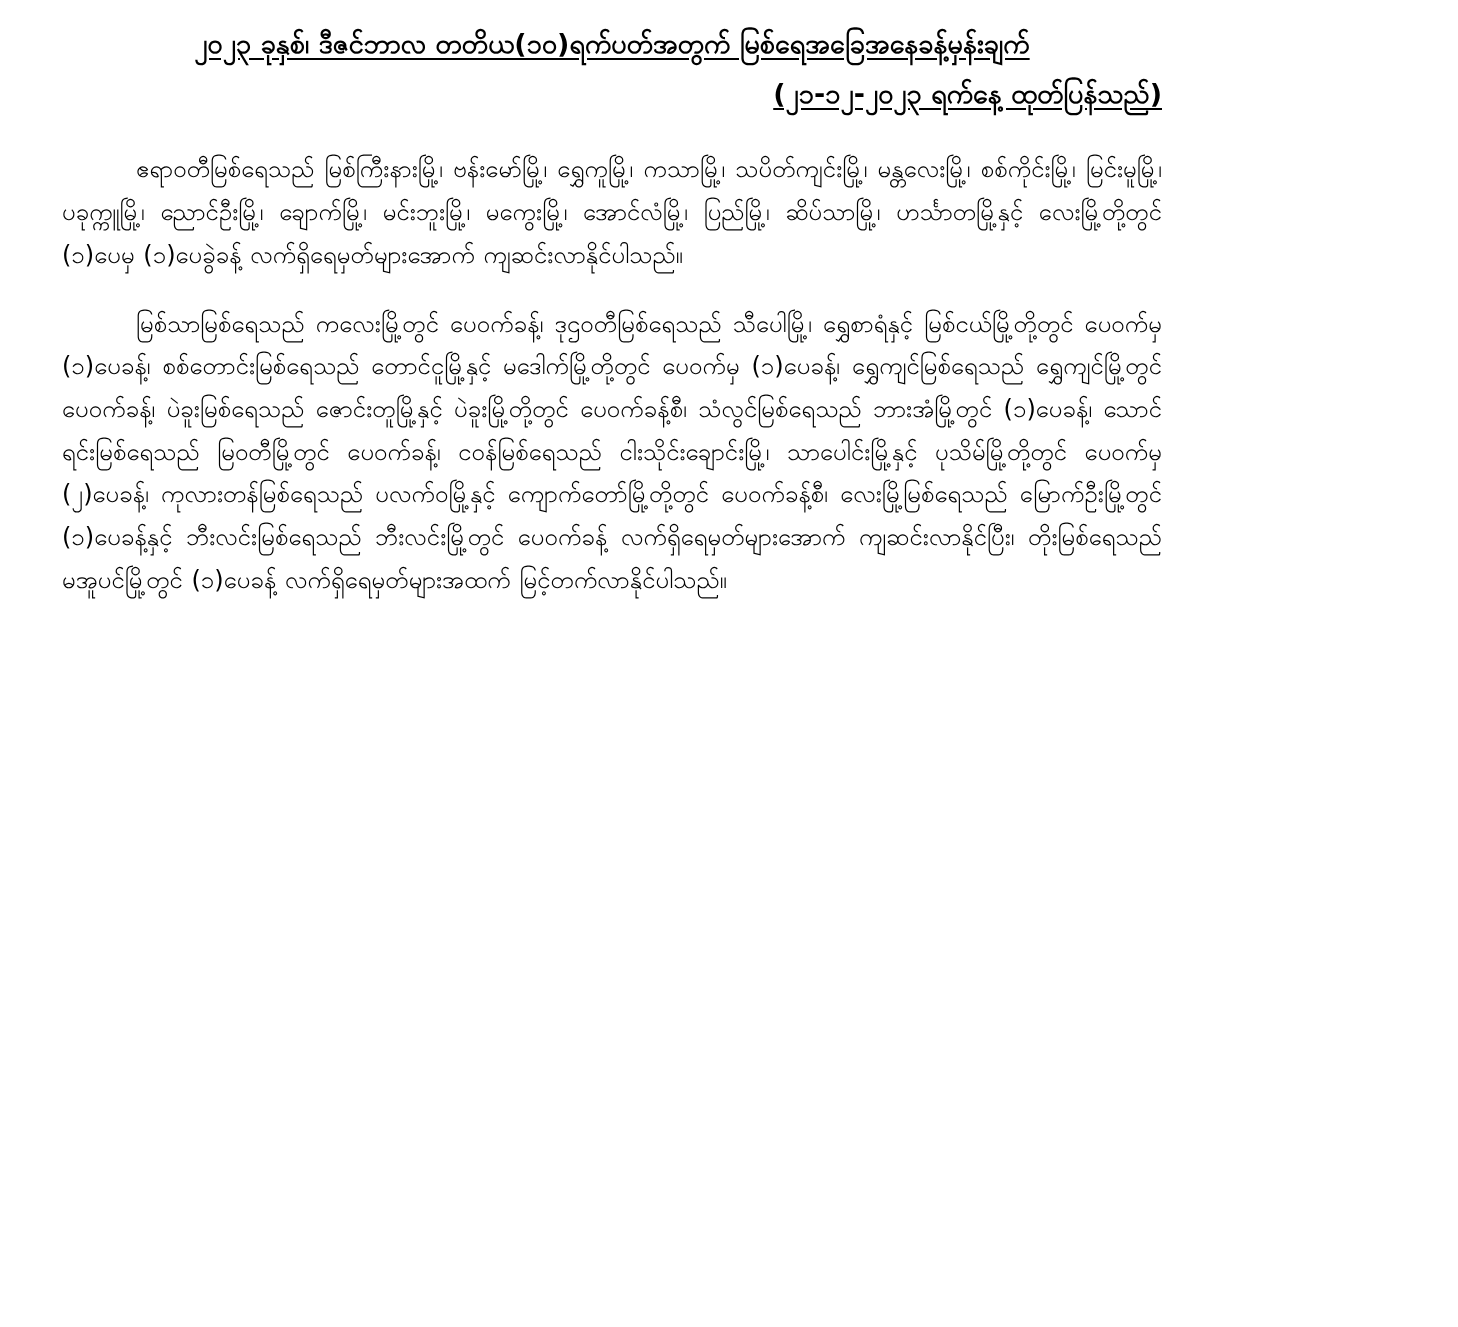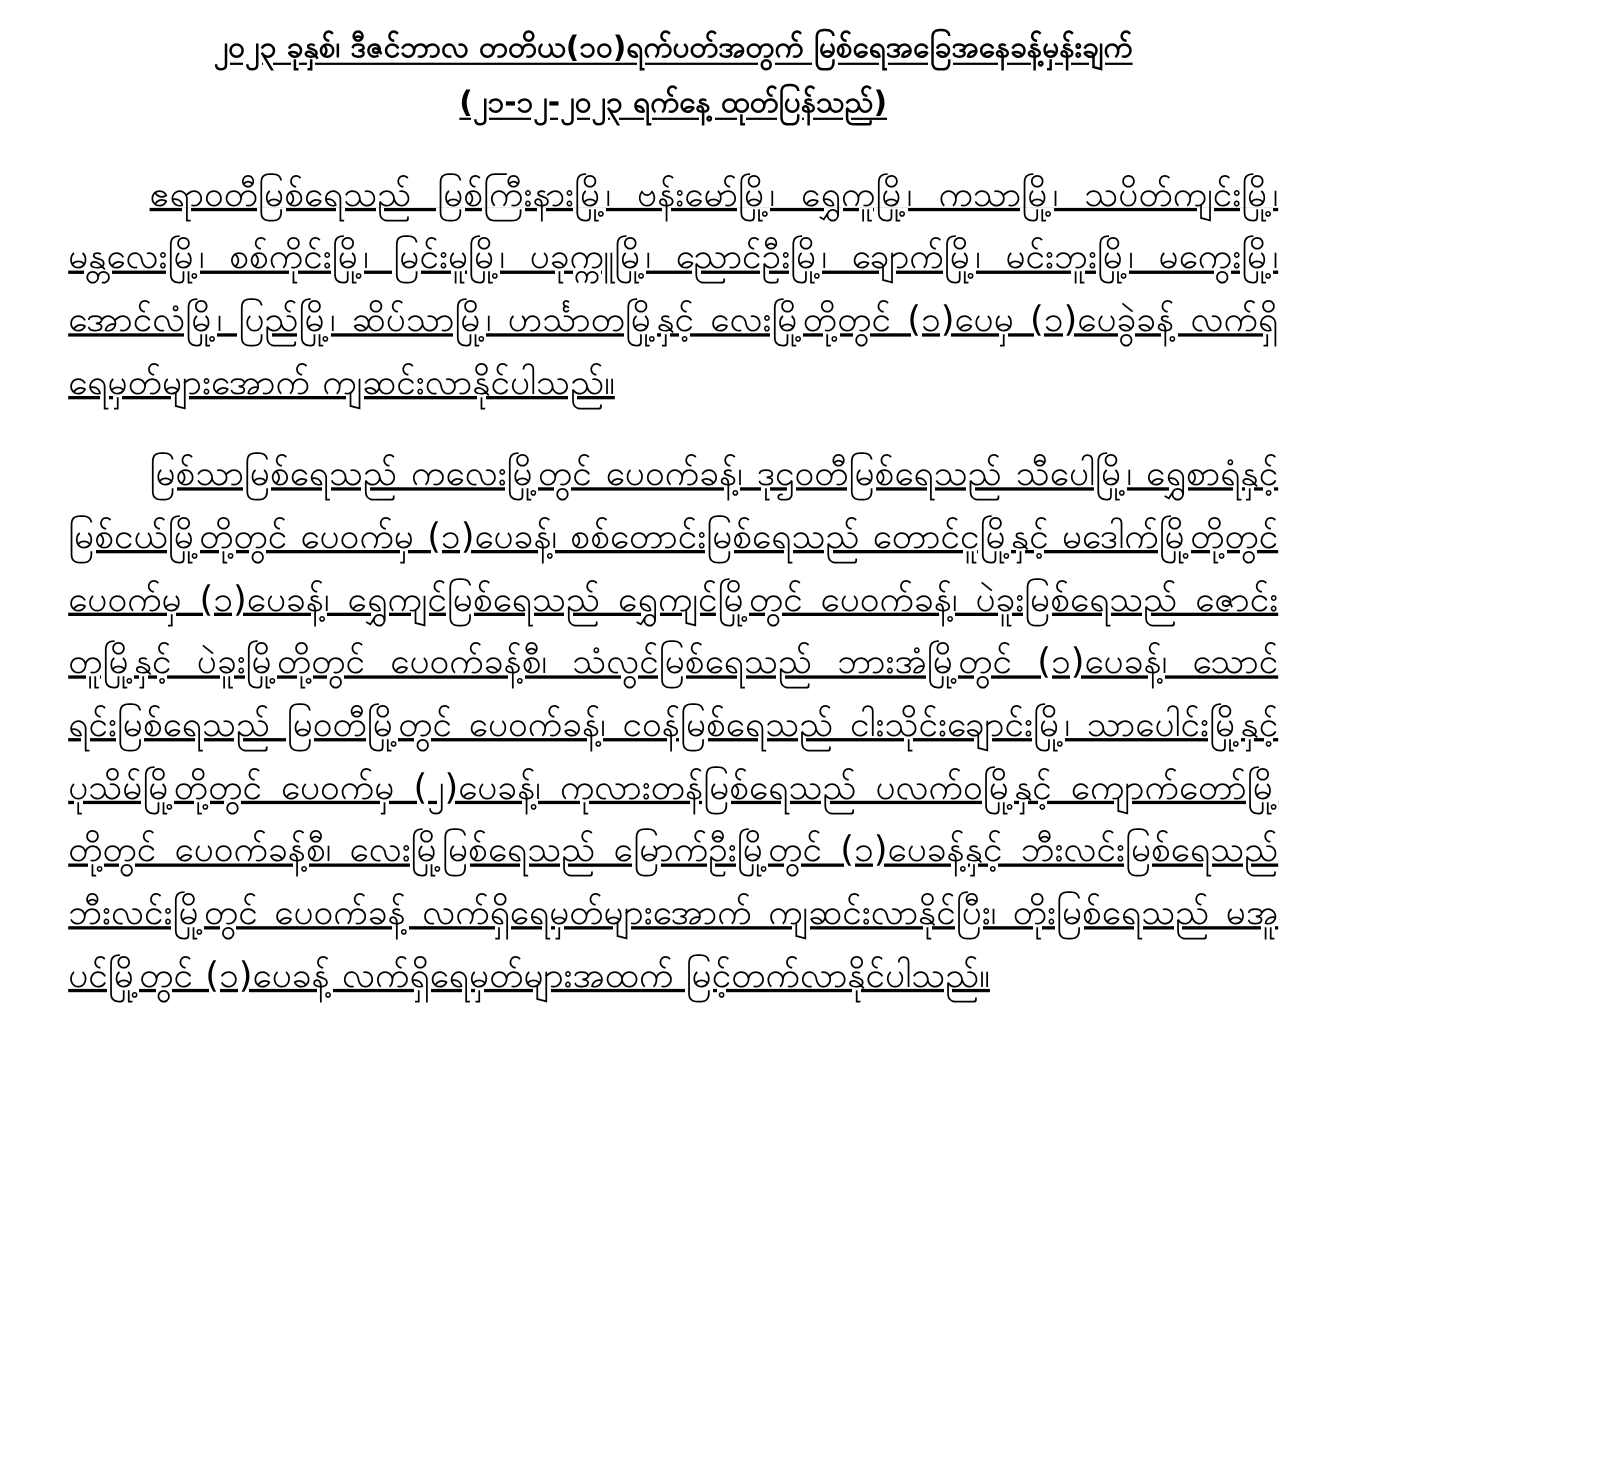--- a/index.html
+++ b/index.html
@@ -25,40 +25,39 @@
     line-height: 1.65;
     font-weight: 700;
     margin: 0 0 6px 0;
   }
   .doc-title .title-line {
     display: block;
     text-decoration: underline;
     text-underline-offset: 5px;
   }
   .doc-subtitle {
-    text-align: center;
+    text-align: right;
     font-size: 27px;
     line-height: 1.55;
     font-weight: 700;
     margin: 0 0 34px 0;
   }
   .doc-subtitle .subtitle-line {
     display: block;
     text-decoration: underline;
     text-underline-offset: 5px;
   }
   .body-para {
-    font-size: 32px;
+    font-size: 24px;
     line-height: 1.78;
     text-align: justify;
     text-justify: inter-word;
     text-indent: 74px;
     margin: 0 0 26px 0;
     word-spacing: 1px;
-    text-decoration: underline;
   }
   .body-para:last-child {
     margin-bottom: 0;
     margin-top: 24px;
   }
 </style>
 </head>
 <body>
 
 <div class="page">

